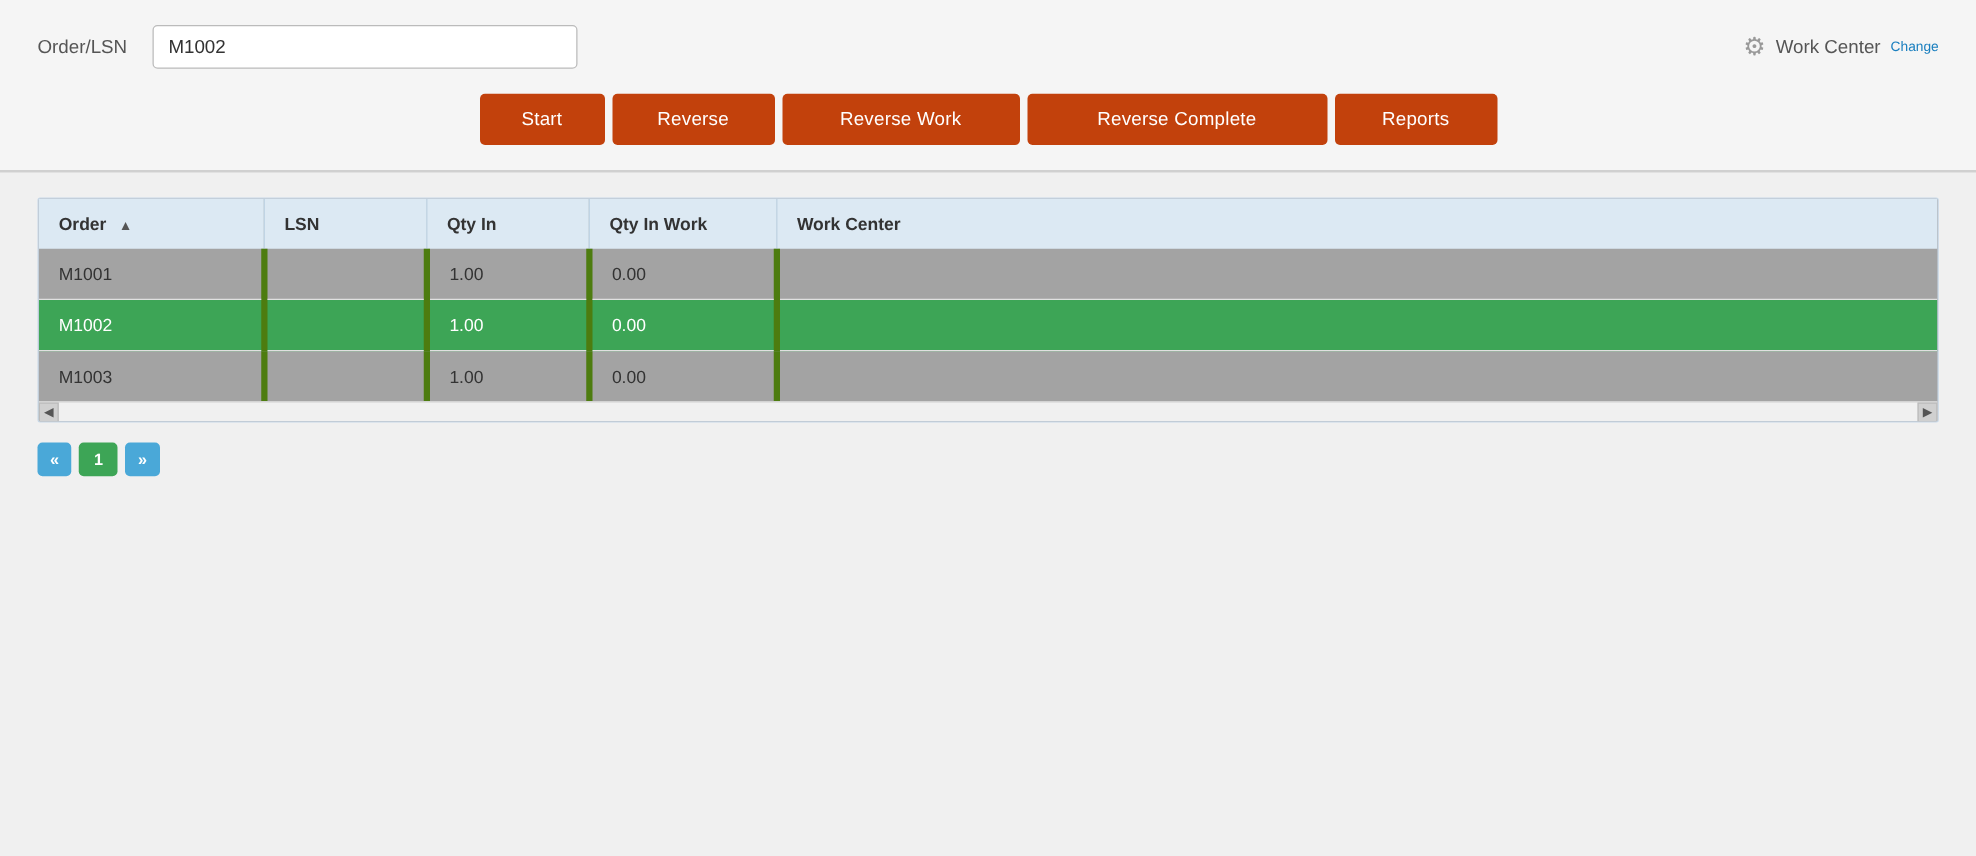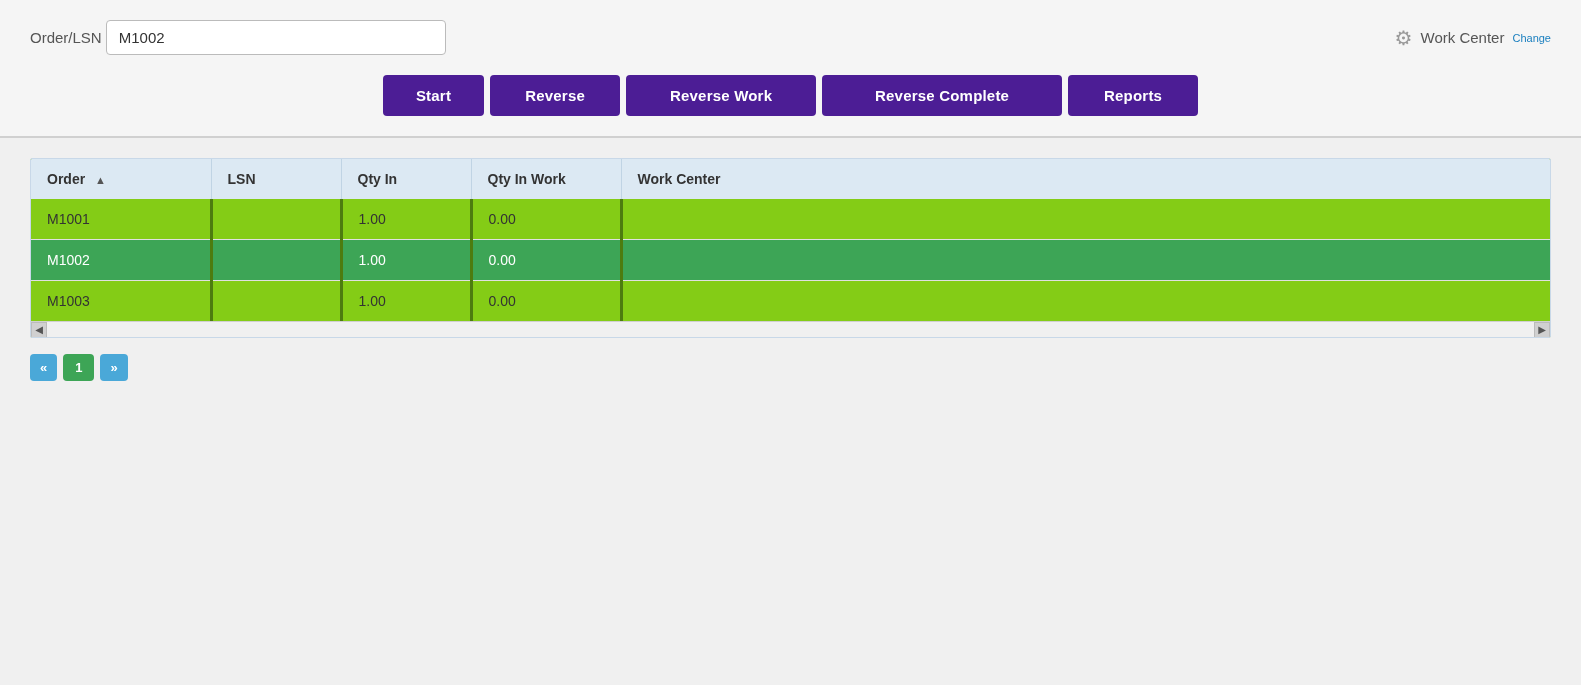--- a/index.html
+++ b/index.html
@@ -22,21 +22,21 @@
     }
     .order-row {
       display: flex;
       align-items: center;
       justify-content: space-between;
       margin-bottom: 20px;
     }
     .order-left {
       display: flex;
       align-items: center;
-      gap: 4px;
+      gap: 20px;
     }
     .order-label {
       font-size: 15px;
       color: #555;
       white-space: nowrap;
     }
     .order-input {
       border: 1px solid #bbb;
       border-radius: 4px;
       padding: 8px 12px;
@@ -65,43 +65,43 @@
       font-size: 11px;
       cursor: pointer;
     }
     
     .buttons-row {
       display: flex;
       gap: 6px;
       justify-content: center;
     }
     .btn-green {
-      background: #4c1d95;
+      background: #c2410c;
       color: #fff;
       border: none;
       border-radius: 4px;
       padding: 12px 33px;
       font-size: 15px;
       cursor: pointer;
-      font-weight: 700;
+      font-weight: 400;
       letter-spacing: 0.2px;
       transition: background 0.2s;
     }
     .btn-start { min-width: 100px; }
     .btn-complete { min-width: 130px; }
     .btn-reverse-start { min-width: 190px; }
     .btn-reverse-complete { min-width: 240px; }
     .btn-reports { min-width: 130px; }
     
     .main-content {
       padding: 20px 30px;
     }
     
     .table-container {
-      background: #84cc16;
+      background: #a3a3a3;
       border: 1px solid #c8d8e8;
       border-radius: 2px;
       overflow: hidden;
       position: relative;
     }
     .table-scroll-area {
       overflow-x: auto;
       overflow-y: auto;
       max-height: 380px;
     }
@@ -133,21 +133,21 @@
     tbody tr:last-child { border-bottom: none; }
     tbody tr.selected {
       background: #3da556;
       color: #fff;
     }
     tbody tr.selected td {
       color: #fff;
     }
     tbody td {
       padding: 12px 16px;
-      border-right: 3px solid #4d7c0f;
+      border-right: 5px solid #4d7c0f;
       font-size: 14px;
       color: #333;
     }
     tbody td:last-child { border-right: none; }
     
     .table-scroll-area::-webkit-scrollbar {
       width: 14px;
       height: 14px;
     }
     .table-scroll-area::-webkit-scrollbar-track {

